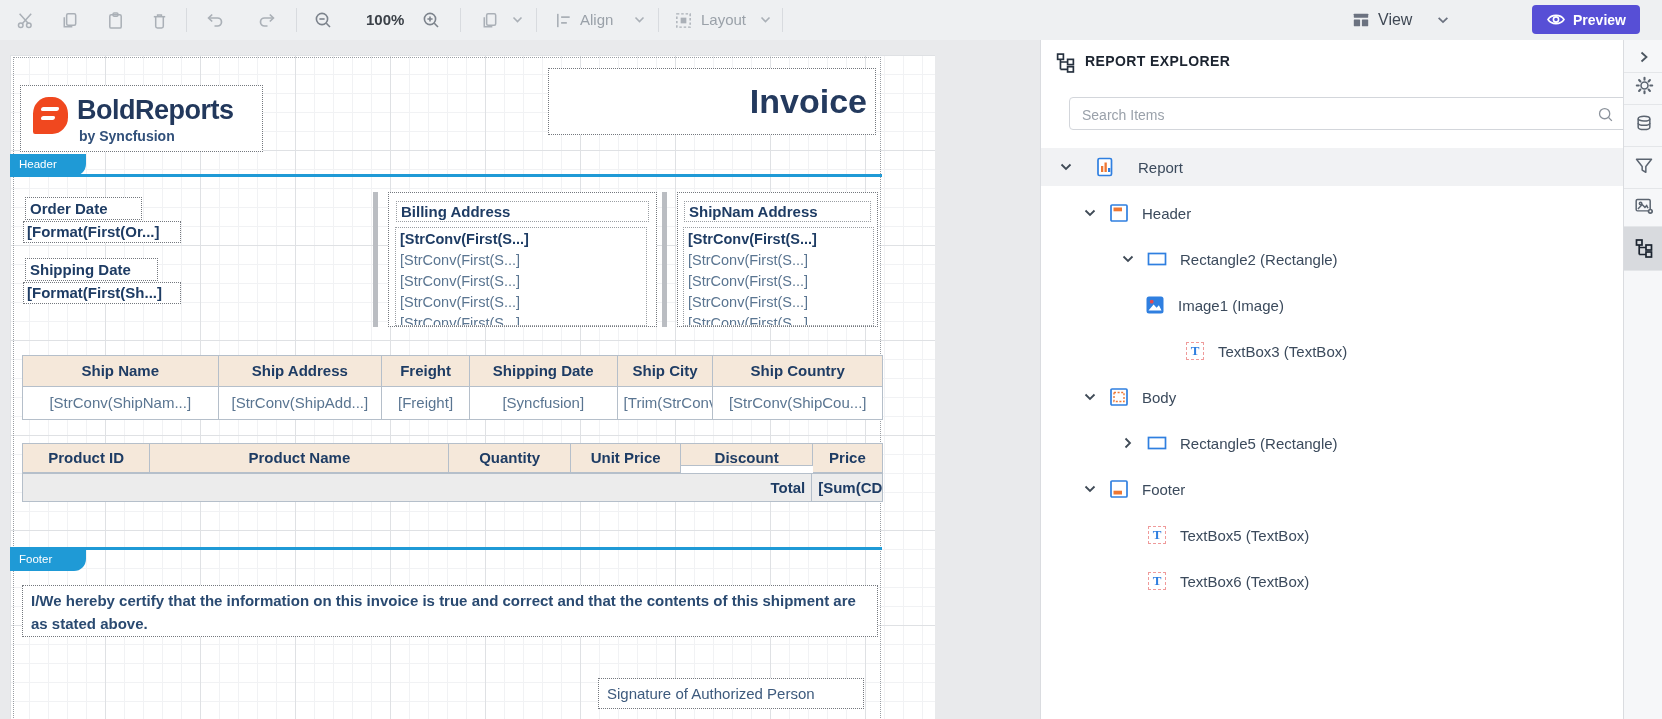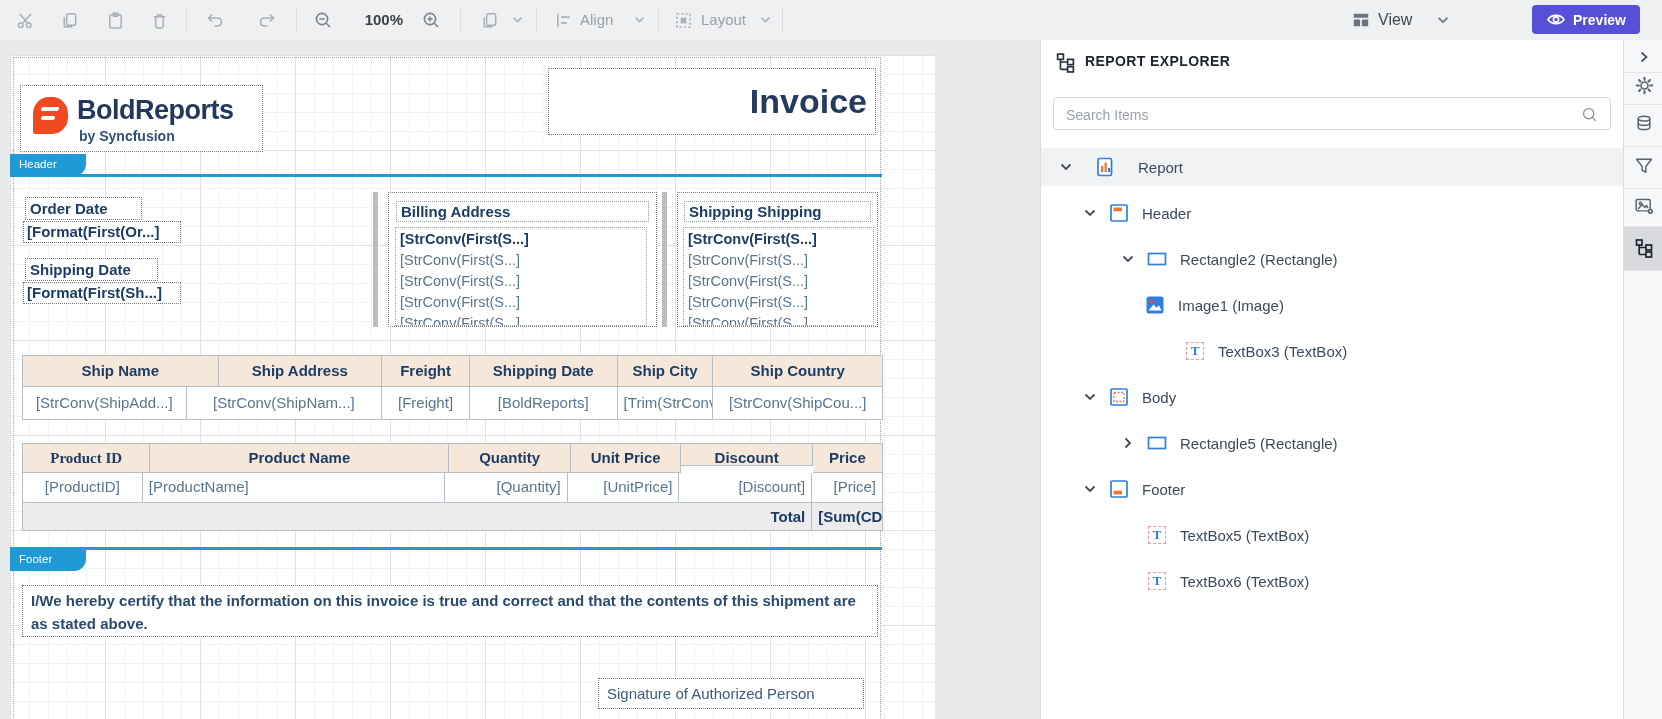--- a/index.html
+++ b/index.html
@@ -27,21 +27,21 @@
   .rtable{position:absolute;background:#fff;border:1px solid #b5bfca;font-size:15px;box-sizing:border-box;}
   .trow{display:flex;}
   .tc{border-right:1px solid #b5bfca;box-sizing:border-box;overflow:hidden;white-space:nowrap;padding:0 6px;}
   .thead .tc{background:#f5e8da;font-weight:700;color:#1e3c64;text-align:center;border-bottom:1px solid #b5bfca;}
   .tdata .tc{color:#5a7591;}
   .ttotal .tc{background:#ececec;font-weight:700;color:#1e3c64;border-top:1px solid #b5bfca;}
   .ac{text-align:center;} .ar{text-align:right;} .al{text-align:left;}
   
   #panel{position:absolute;left:1040px;top:40px;width:583px;height:679px;background:#fff;border-left:1px solid #dadce0;box-sizing:border-box;}
   #panel-title{position:absolute;left:44px;top:13px;font-size:14px;font-weight:700;color:#1c2430;letter-spacing:.4px;}
-  #search-box{position:absolute;left:12px;top:57px;width:558px;height:33px;border:1px solid #d3d6db;border-radius:4px;background:#fff;box-sizing:border-box;}
+  #search-box{position:absolute;left:28px;top:57px;width:558px;height:33px;border:1px solid #d3d6db;border-radius:4px;background:#fff;box-sizing:border-box;}
   #search-box input{border:none;outline:none;background:transparent;width:510px;height:29px;margin:1px 0 0 10px;font-size:14px;color:#3c4653;font-family:"Liberation Sans",sans-serif;}
   #search-box input::placeholder{color:#9aa1aa;}
   .trow-item{position:relative;height:38px;display:flex;align-items:center;width:583px;margin-bottom:8px;box-sizing:border-box;}
   .trow-item .chev{width:14px;height:14px;margin-right:12px;flex:0 0 14px;}
   .trow-item .ticon{width:20px;height:20px;margin-right:13px;flex:0 0 20px;display:flex;align-items:center;justify-content:center;}
   .trow-item .tlabel{font-size:15px;color:#3b4a5c;white-space:nowrap;}
   .textbox-glyph{width:16px;height:16px;border:1px dashed #ef9a9a;color:#2f7fe0;font-family:"Liberation Serif",serif;font-weight:700;font-size:13px;line-height:16px;text-align:center;}
   
   #strip{position:absolute;left:1623px;top:40px;width:39px;height:679px;background:#f6f7f9;border-left:1px solid #dadce0;box-sizing:border-box;}
   .strip-ic{position:absolute;left:8px;width:24px;height:24px;display:flex;align-items:center;justify-content:center;}
@@ -95,21 +95,21 @@
         </svg>
     </div>
     <div class="tbsep" style="left:296px"></div>
     <div class="tbi" style="left:312px">
       <svg width="20" height="20" viewBox="0 0 20 20" fill="none" stroke="#7c838c" stroke-width="1.6">
           <circle cx="9" cy="9" r="5.6"></circle>
           <path d="M13.3 13.3 L17 17"></path>
           <path d="M6.4 9 h5.2"></path>
         </svg>
     </div>
-    <div class="tbtext" style="left:347px;width:56px;text-align:right;color:#3b4148;font-weight:600">100%</div>
+    <div class="tbtext" style="left:366px;width:56px;text-align:left;color:#3b4148;font-weight:600">100%</div>
     <div class="tbi" style="left:420px">
       <svg width="20" height="20" viewBox="0 0 20 20" fill="none" stroke="#7c838c" stroke-width="1.6">
           <circle cx="9" cy="9" r="5.6"></circle>
           <path d="M13.3 13.3 L17 17"></path>
           <path d="M6.4 9 h5.2 M9 6.4 v5.2"></path>
         </svg>
     </div>
     <div class="tbsep" style="left:460px"></div>
     <div class="tbi" style="left:478px">
       <svg width="19" height="19" viewBox="0 0 20 20" fill="none" stroke="#aab0b7" stroke-width="1.6">
@@ -201,64 +201,56 @@
       <div class="tb" style="left:385px;top:172px;width:252px;height:99px;padding:1px 4px;border-color:#9a9ea3;">
         <div class="addr-bold">[StrConv(First(S...]</div>
         <div class="addr-line">[StrConv(First(S...]</div>
         <div class="addr-line">[StrConv(First(S...]</div>
         <div class="addr-line">[StrConv(First(S...]</div>
         <div class="addr-line">[StrConv(First(S...]</div>
       </div>
 
       <div class="graybar" style="left:652px;top:137px;height:135px;"></div>
       <div class="tb" style="left:667px;top:137px;width:201px;height:135px;"></div>
-      <div class="tb lbl" style="left:674px;top:146px;width:187px;height:21px;line-height:19px;padding-left:4px;border-color:#9a9ea3;">Shipping Shipping</div>
+      <div class="tb lbl" style="left:674px;top:146px;width:187px;height:21px;line-height:19px;padding-left:4px;border-color:#9a9ea3;">ShipNam Address</div>
       <div class="tb" style="left:673px;top:172px;width:191px;height:99px;padding:1px 4px;border-color:#9a9ea3;">
         <div class="addr-bold">[StrConv(First(S...]</div>
         <div class="addr-line">[StrConv(First(S...]</div>
         <div class="addr-line">[StrConv(First(S...]</div>
         <div class="addr-line">[StrConv(First(S...]</div>
         <div class="addr-line">[StrConv(First(S...]</div>
       </div>
 
       <div class="rtable" style="left:12px;top:300px;width:861px;">
         <div class="trow thead">
           <div class="tc" style="width:196px;line-height:30px;height:31px;">Ship Name</div>
           <div class="tc" style="width:164px;line-height:30px;height:31px;">Ship Address</div>
           <div class="tc" style="width:88px;line-height:30px;height:31px;">Freight</div>
           <div class="tc" style="width:148px;line-height:30px;height:31px;">Shipping Date</div>
           <div class="tc" style="width:96px;line-height:30px;height:31px;">Ship City</div>
           <div class="tc" style="width:169px;line-height:30px;height:31px;border-right:none;">Ship Country</div>
         </div>
         <div class="trow tdata">
+          <div class="tc ac" style="width:196px;line-height:31px;height:32px;">[StrConv(ShipNam...]</div>
           <div class="tc ac" style="width:164px;line-height:31px;height:32px;">[StrConv(ShipAdd...]</div>
-          <div class="tc ac" style="width:196px;line-height:31px;height:32px;">[StrConv(ShipNam...]</div>
           <div class="tc ac" style="width:88px;line-height:31px;height:32px;">[Freight]</div>
-          <div class="tc ac" style="width:148px;line-height:31px;height:32px;">[BoldReports]</div>
+          <div class="tc ac" style="width:148px;line-height:31px;height:32px;">[Syncfusion]</div>
           <div class="tc ac" style="width:96px;line-height:31px;height:32px;">[Trim(StrConv(</div>
           <div class="tc ac" style="width:169px;line-height:31px;height:32px;border-right:none;">[StrConv(ShipCou...]</div>
         </div>
       </div>
 
       <div class="rtable" style="left:12px;top:388px;width:861px;">
         <div class="trow thead">
-          <div class="tc" style="width:129px;line-height:28px;height:29px;font-family:Liberation Serif, serif;">Product ID</div>
+          <div class="tc" style="width:129px;line-height:28px;height:29px;">Product ID</div>
           <div class="tc" style="width:303px;line-height:28px;height:29px;">Product Name</div>
           <div class="tc" style="width:123px;line-height:28px;height:29px;">Quantity</div>
           <div class="tc" style="width:112px;line-height:28px;height:29px;">Unit Price</div>
           <div class="tc" style="width:133px;line-height:28px;height:22px;">Discount</div>
           <div class="tc ar" style="width:70px;line-height:28px;height:29px;border-right:none;">Price</div>
-        </div>
-        <div class="trow tdata">
-          <div class="tc ac" style="width:120px;line-height:28px;height:29px;">[ProductID]</div>
-          <div class="tc al" style="width:303px;line-height:28px;height:29px;">[ProductName]</div>
-          <div class="tc ar" style="width:123px;line-height:28px;height:29px;">[Quantity]</div>
-          <div class="tc ar" style="width:112px;line-height:28px;height:29px;">[UnitPrice]</div>
-          <div class="tc ar" style="width:133px;line-height:28px;height:29px;">[Discount]</div>
-          <div class="tc ar" style="width:70px;line-height:28px;height:29px;border-right:none;">[Price]</div>
         </div>
         <div class="trow ttotal">
           <div class="tc ar" style="width:791px;line-height:27px;height:28px;">Total</div>
           <div class="tc al" style="width:70px;line-height:27px;height:28px;border-right:none;">[Sum(CDec(F</div>
         </div>
       </div>
 
       <div class="bluebar" style="left:0;top:492px;width:872px;height:3px;"></div>
       <div class="stab" style="left:0;top:494px;">Footer</div>
 

